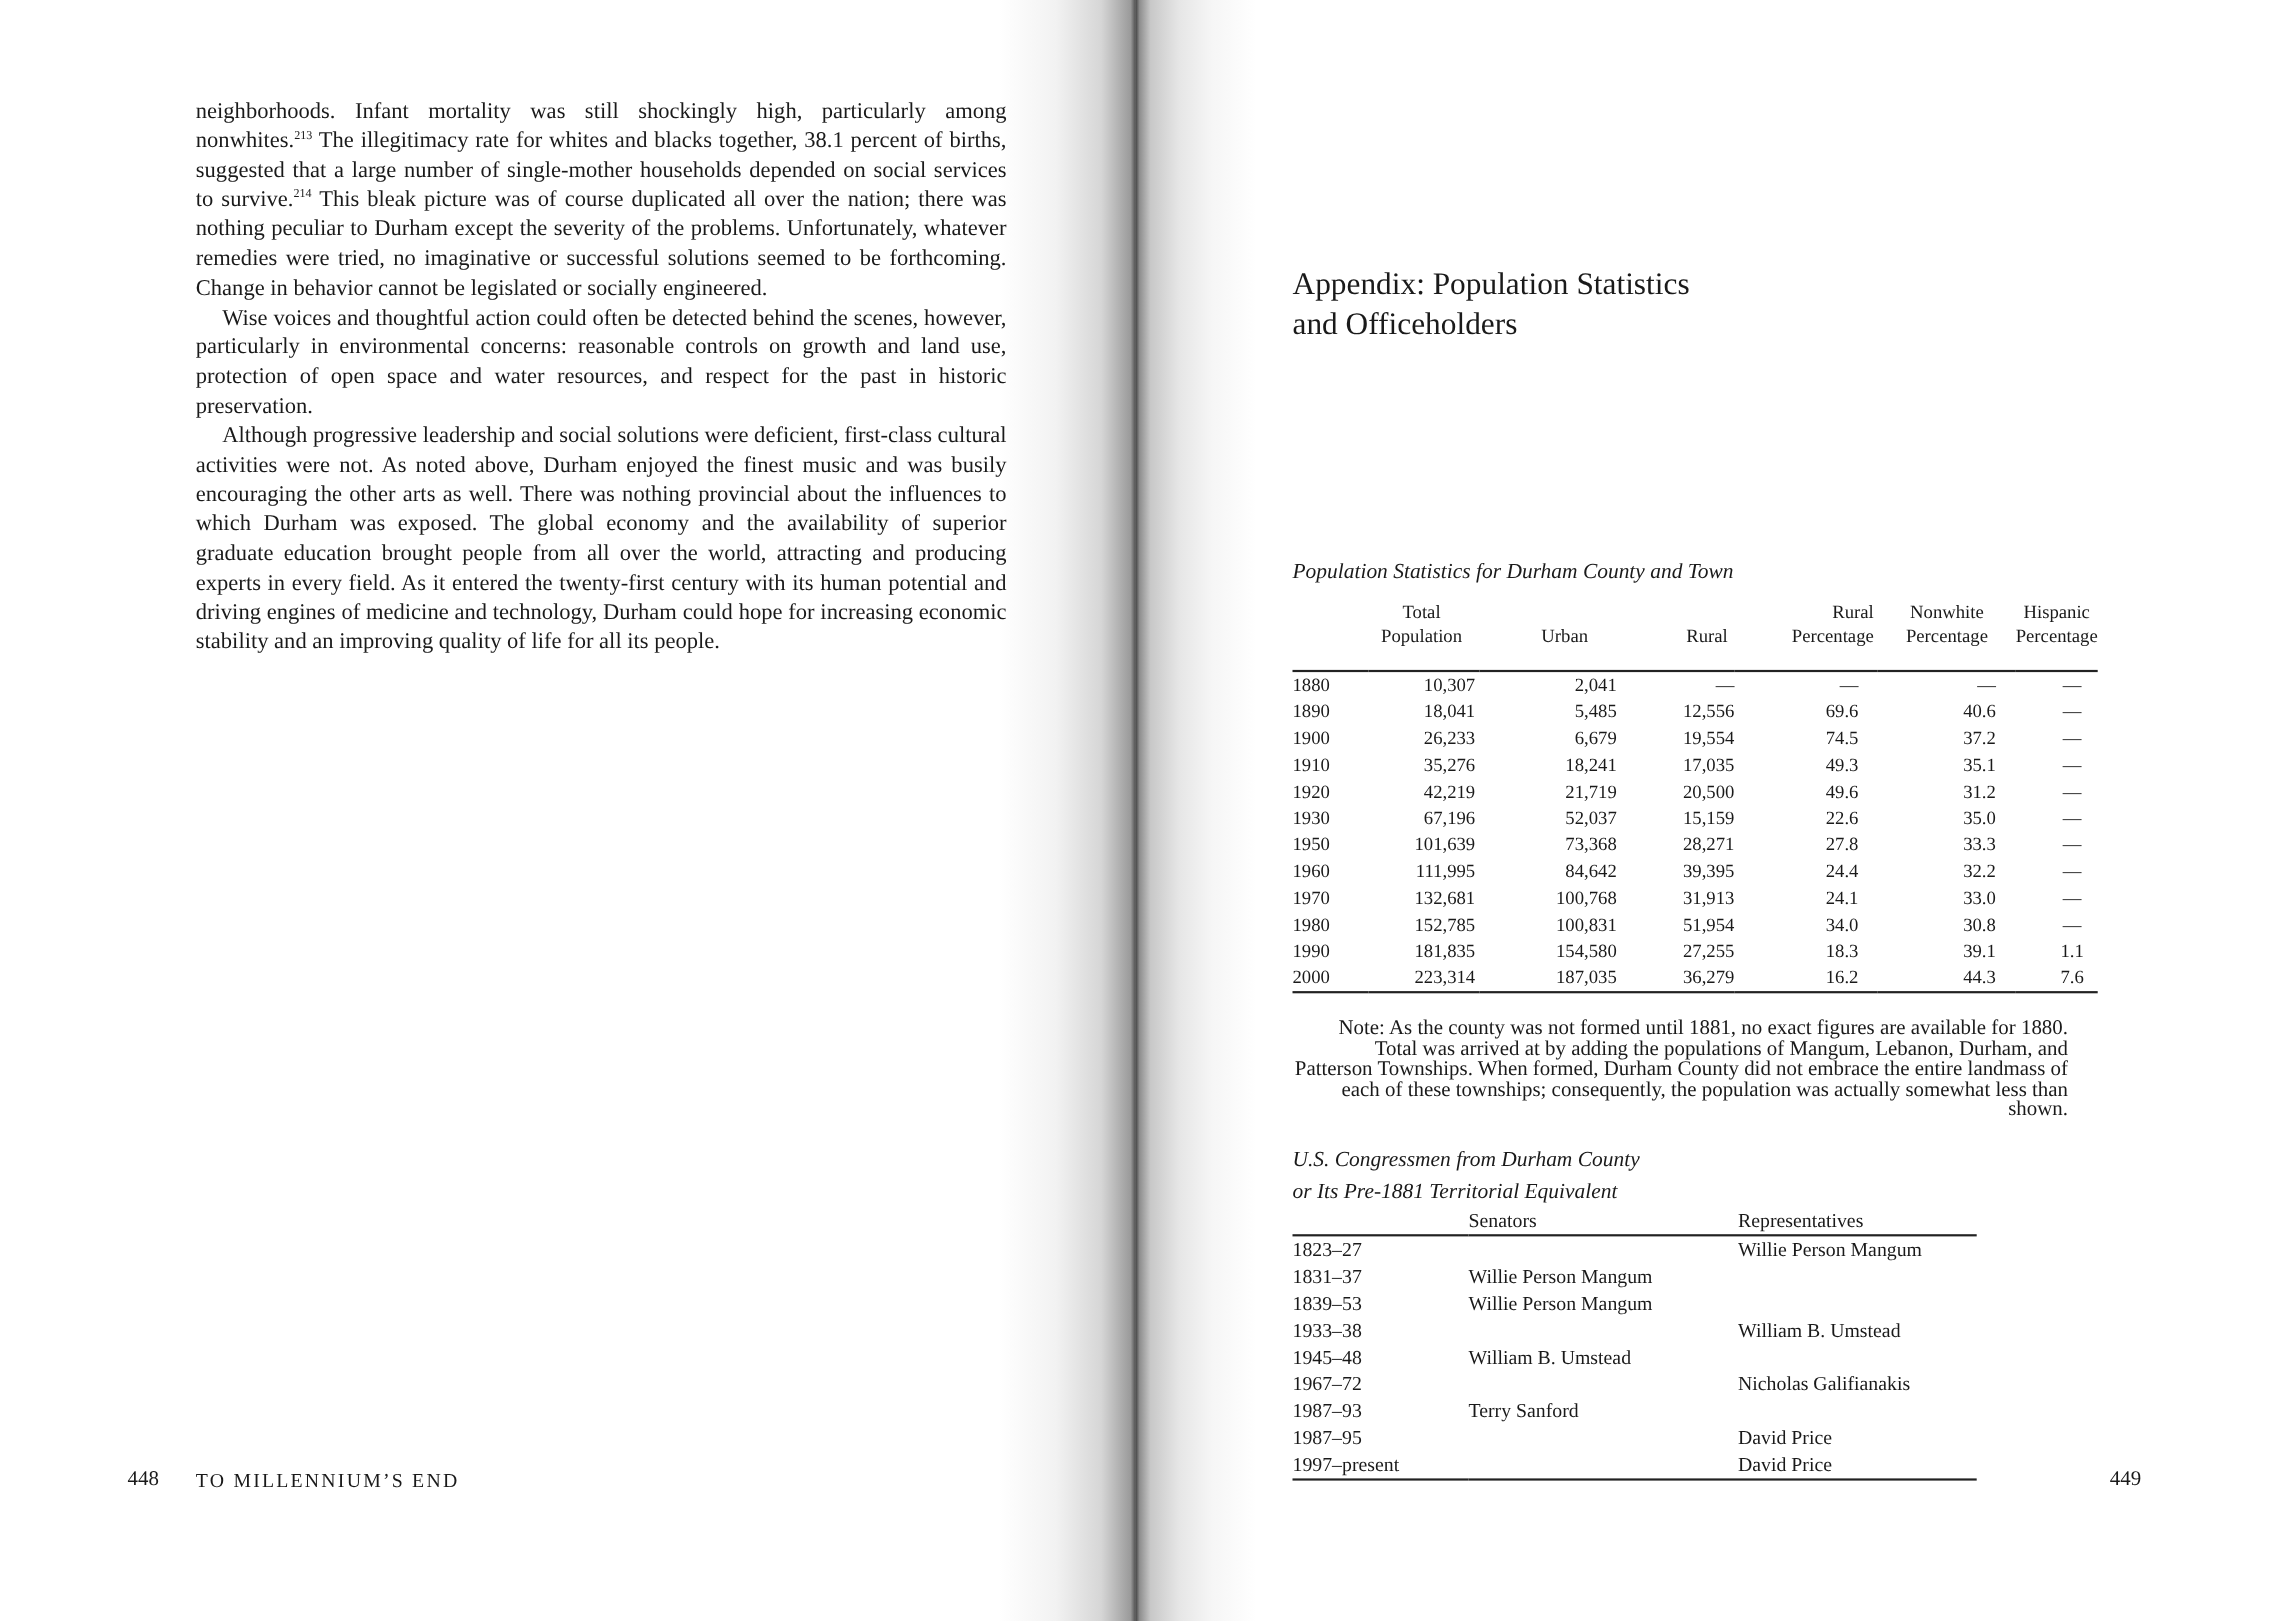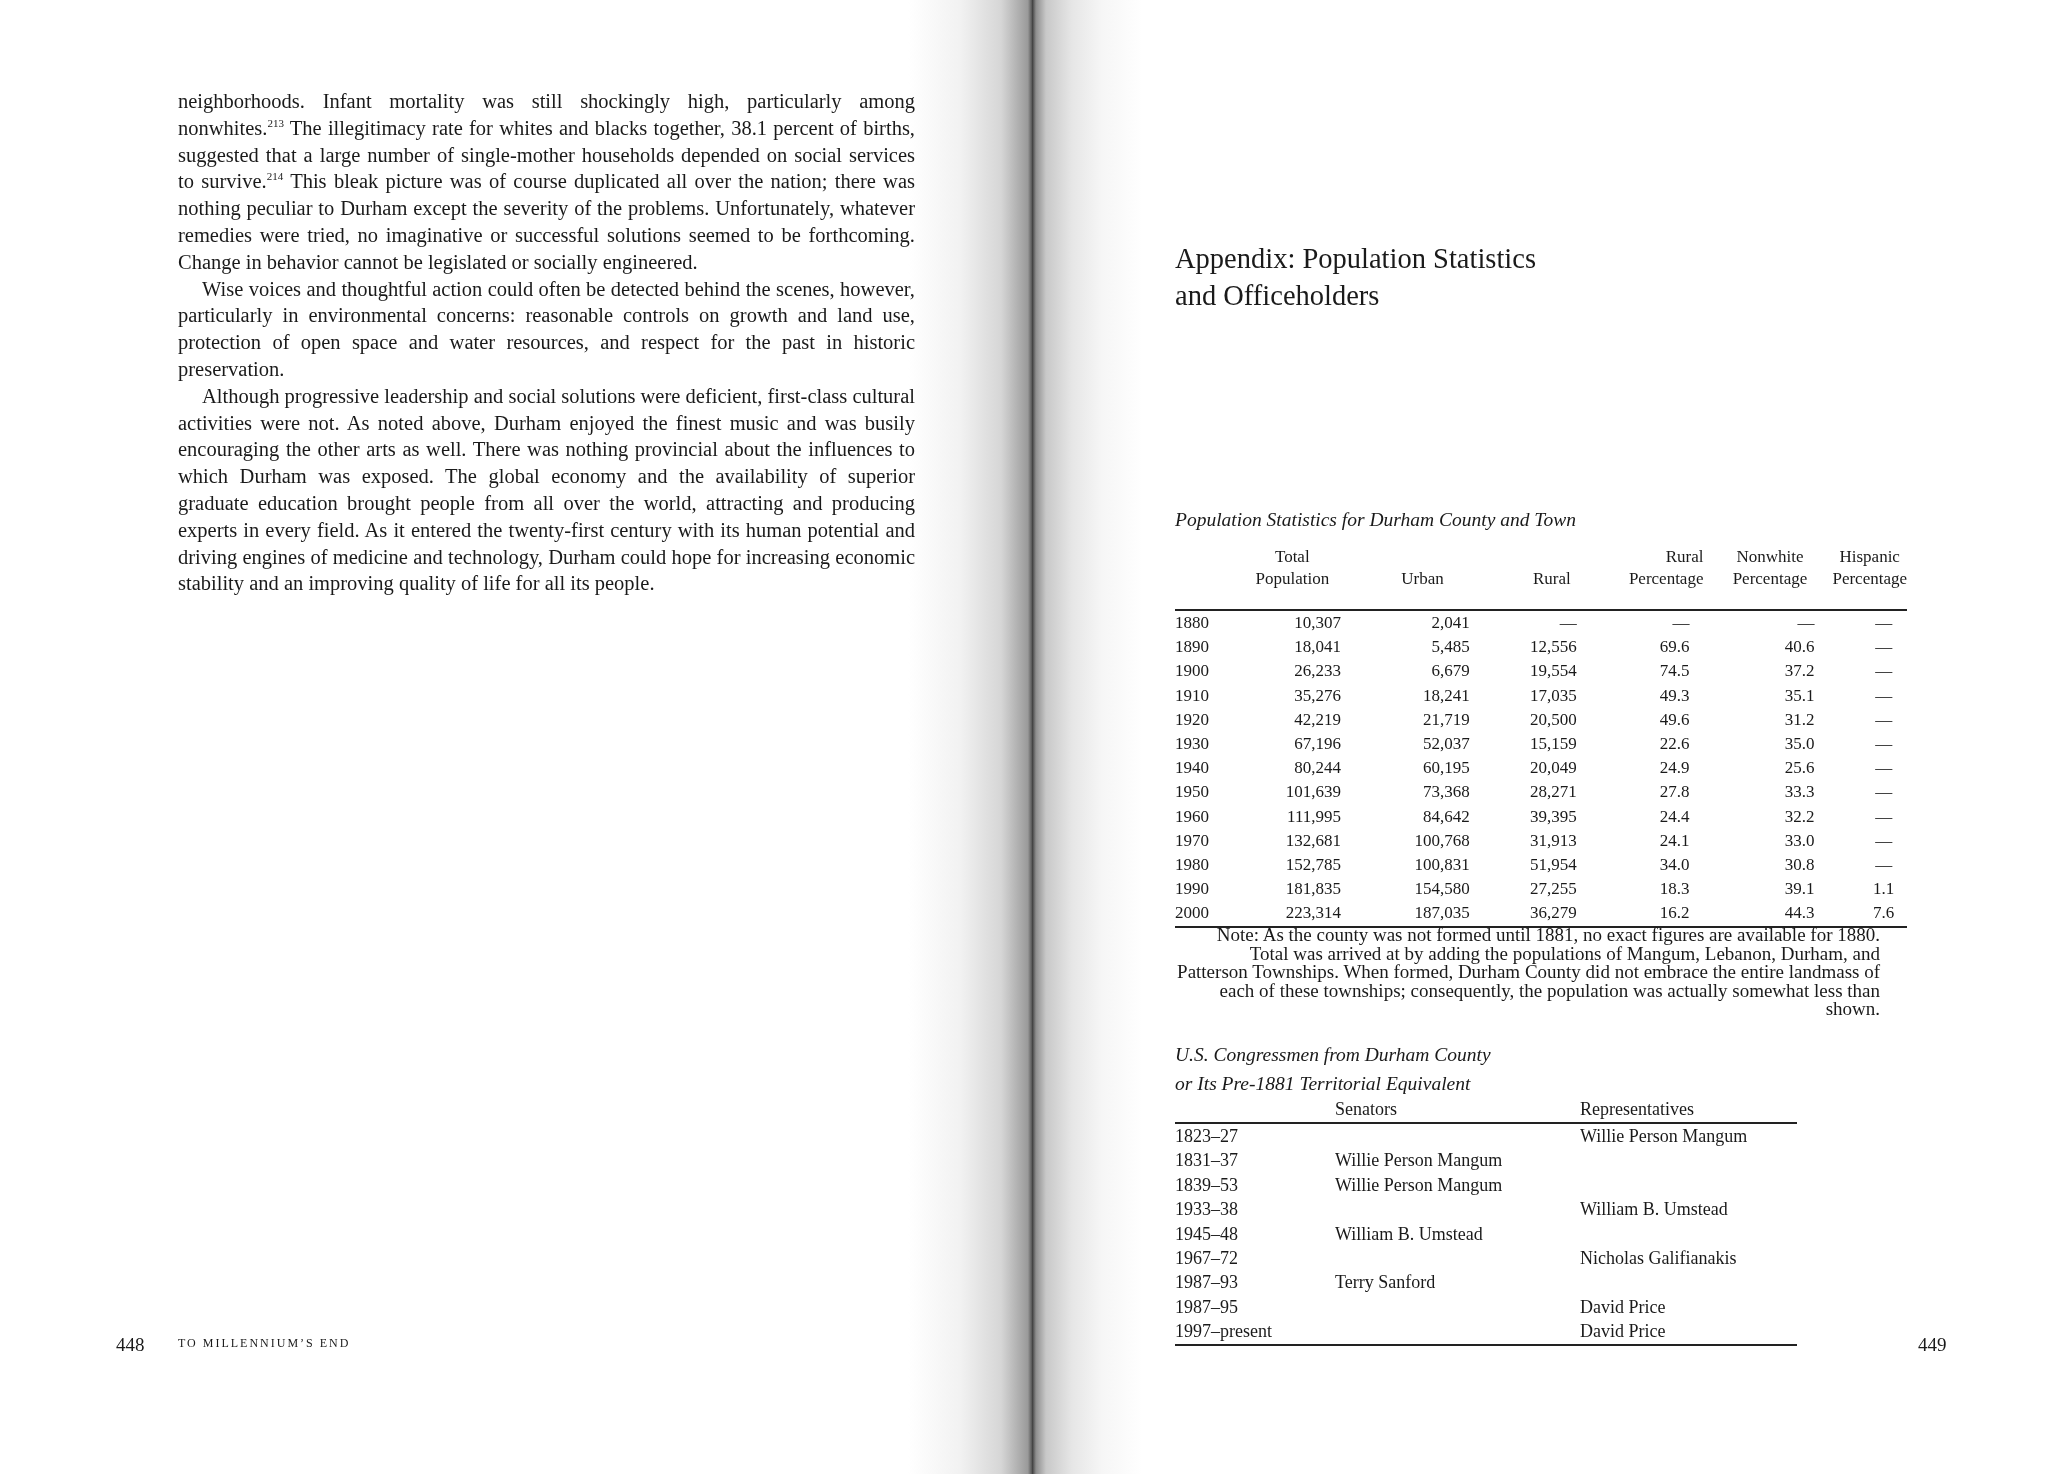--- a/index.html
+++ b/index.html
@@ -14,21 +14,21 @@
 
   .body-text {
     position:absolute; left:178px; top:88px; width:737px;
     font-size:20.5px; line-height:26.8px; text-align:justify;
   }
   .body-text p { margin:0; }
   .body-text p.indent { text-indent:24px; }
   sup { font-size:11px; line-height:0; vertical-align:super; }
 
   .folio-left { position:absolute; left:116px; top:1334px; font-size:19px; }
-  .running-head { position:absolute; left:178px; top:1336px; font-size:12px; letter-spacing:2px; }
+  .running-head { position:absolute; left:178px; top:1336px; font-size:18px; letter-spacing:2px; }
   .folio-right { position:absolute; left:1918px; top:1334px; font-size:19px; }
 
   .appendix-title {
     position:absolute; left:1175px; top:240px; font-size:28.5px; line-height:37px; font-weight:normal; margin:0;
   }
   .caption { position:absolute; left:1175px; font-style:italic; font-size:19.5px; line-height:29px; }
   .cap1 { top:505px; }
   .cap2 { top:1040px; }
 
   table { border-collapse:collapse; position:absolute; }
@@ -142,29 +142,20 @@
       <tr>
         <td class="c-year">1930</td>
         <td class="c-total">67,196</td>
         <td class="c-urban">52,037</td>
         <td class="c-rural">15,159</td>
         <td class="c-rp">22.6</td>
         <td class="c-nw">35.0</td>
         <td class="c-hp">—</td>
       </tr>
       <tr>
-        <td class="c-year">1940</td>
-        <td class="c-total">80,244</td>
-        <td class="c-urban">60,195</td>
-        <td class="c-rural">20,049</td>
-        <td class="c-rp">24.9</td>
-        <td class="c-nw">25.6</td>
-        <td class="c-hp">—</td>
-      </tr>
-      <tr>
         <td class="c-year">1950</td>
         <td class="c-total">101,639</td>
         <td class="c-urban">73,368</td>
         <td class="c-rural">28,271</td>
         <td class="c-rp">27.8</td>
         <td class="c-nw">33.3</td>
         <td class="c-hp">—</td>
       </tr>
       <tr>
         <td class="c-year">1960</td>

